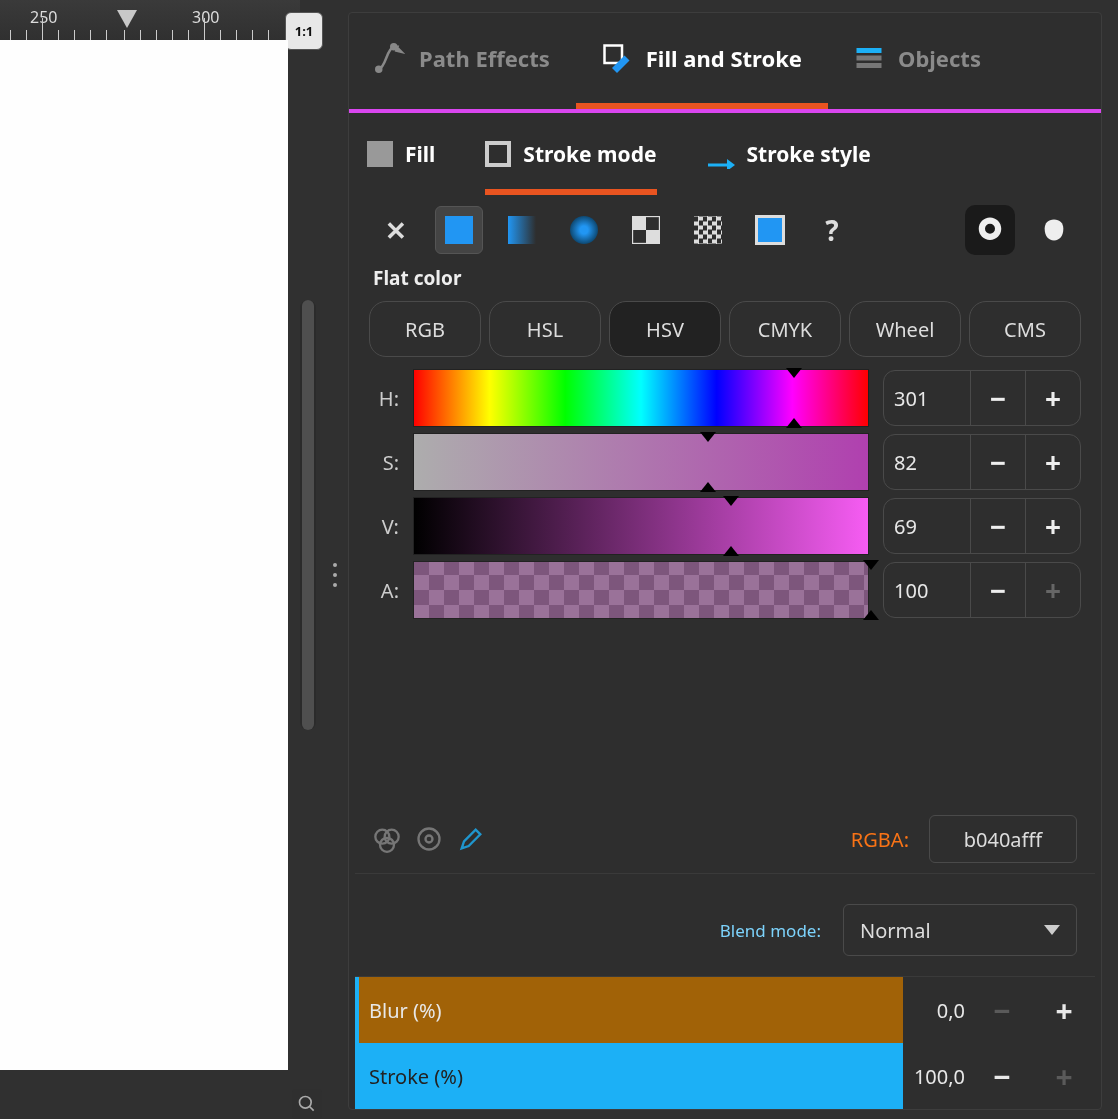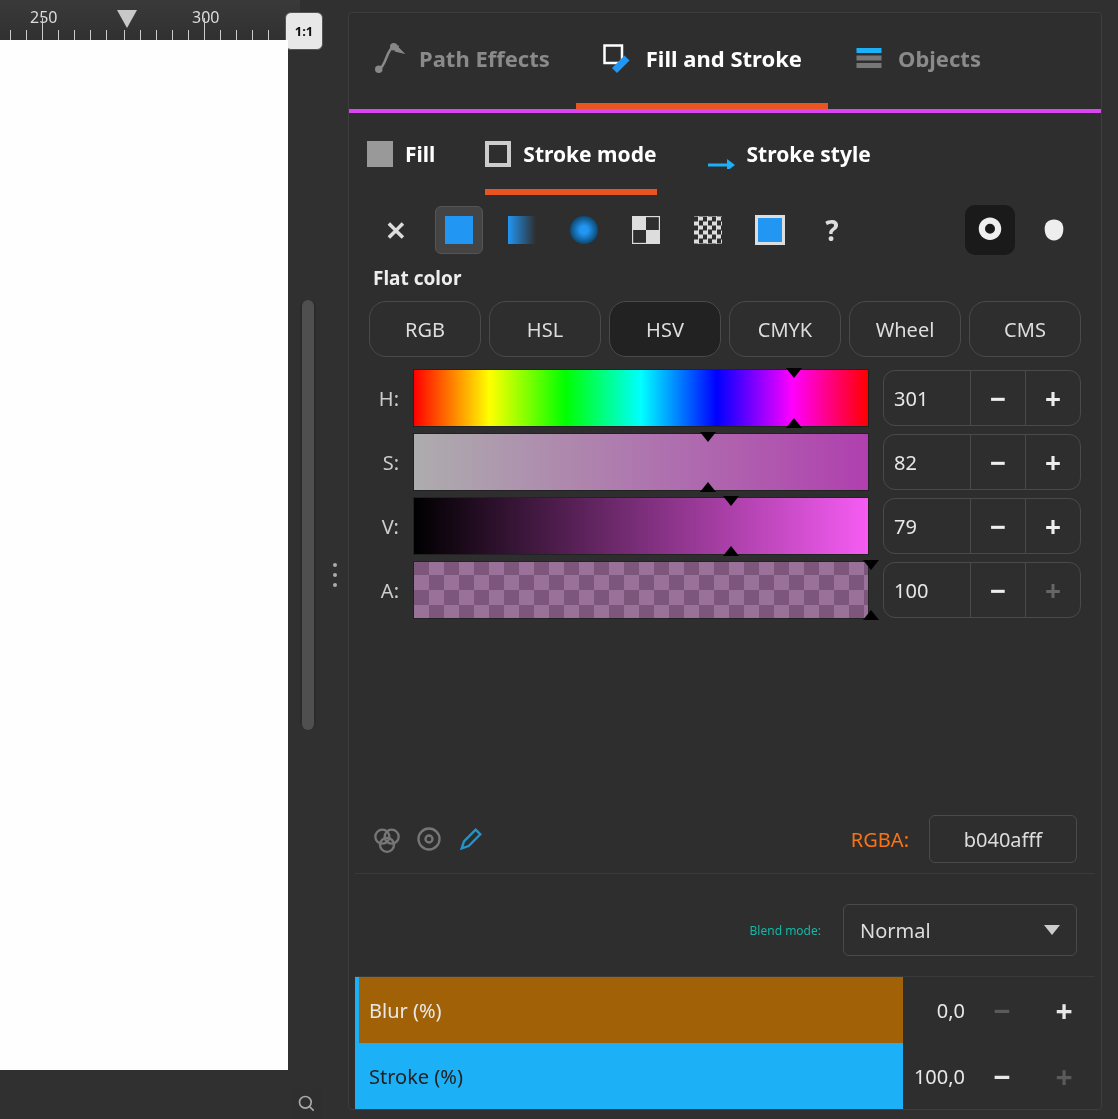--- a/index.html
+++ b/index.html
@@ -197,21 +197,21 @@
 .rgba-row .spacer{flex:1;}
 .mini-ico{ width:28px; height:28px; opacity:.8; cursor:pointer;}
 .rgba-label{ font-size:20px; color:#f97316;}
 .rgba-input{ border:1px solid #4a4a4a; border-radius:6px; height:46px; width:146px; display:flex; align-items:center; justify-content:center; font-size:20px; color:#ddd;}
 
 .blend-row{
   display:flex; align-items:center; justify-content:flex-end; gap:22px;
   padding:30px 18px 20px 18px;
   border-top:1px solid #3a3a3a;
 }
-.blend-row .label{ font-size:12px; color:#14b8a6;}
+.blend-row .label{ font-size:17px; color:#7dd3fc;}
 .blend-select{
   border:1px solid #4a4a4a; border-radius:6px;
   width:200px; height:50px;
   display:flex; align-items:center; justify-content:space-between; padding:0 16px;
   font-size:20px; color:#ddd; cursor:pointer;
 }
 .chevron-down{ width:0;height:0;border-left:8px solid transparent;border-right:8px solid transparent;border-top:10px solid #ccc;}
 
 .bottom-sliders{ border-top:1px solid #3a3a3a;}
 .bs-row{ display:flex; align-items:stretch; height:66px;}
@@ -404,21 +404,21 @@
             <div class="stepbtn sep">+</div>
           </div>
         </div>
         <div class="sl-row">
           <div class="sl-lab">V:</div>
           <div class="sl-track val">
             <div class="sl-caret-dn" style="left:68%"></div>
               <div class="sl-caret-up" style="left:68%"></div>
           </div>
           <div class="sl-num">
-            <div class="val">79</div>
+            <div class="val">69</div>
             <div class="stepbtn sep">−</div>
             <div class="stepbtn sep">+</div>
           </div>
         </div>
         <div class="sl-row">
           <div class="sl-lab">A:</div>
           <div class="sl-track alpha">
             <div class="sl-caret-dn" style="left:99%"></div>
               <div class="sl-caret-up" style="left:99%"></div>
           </div>

